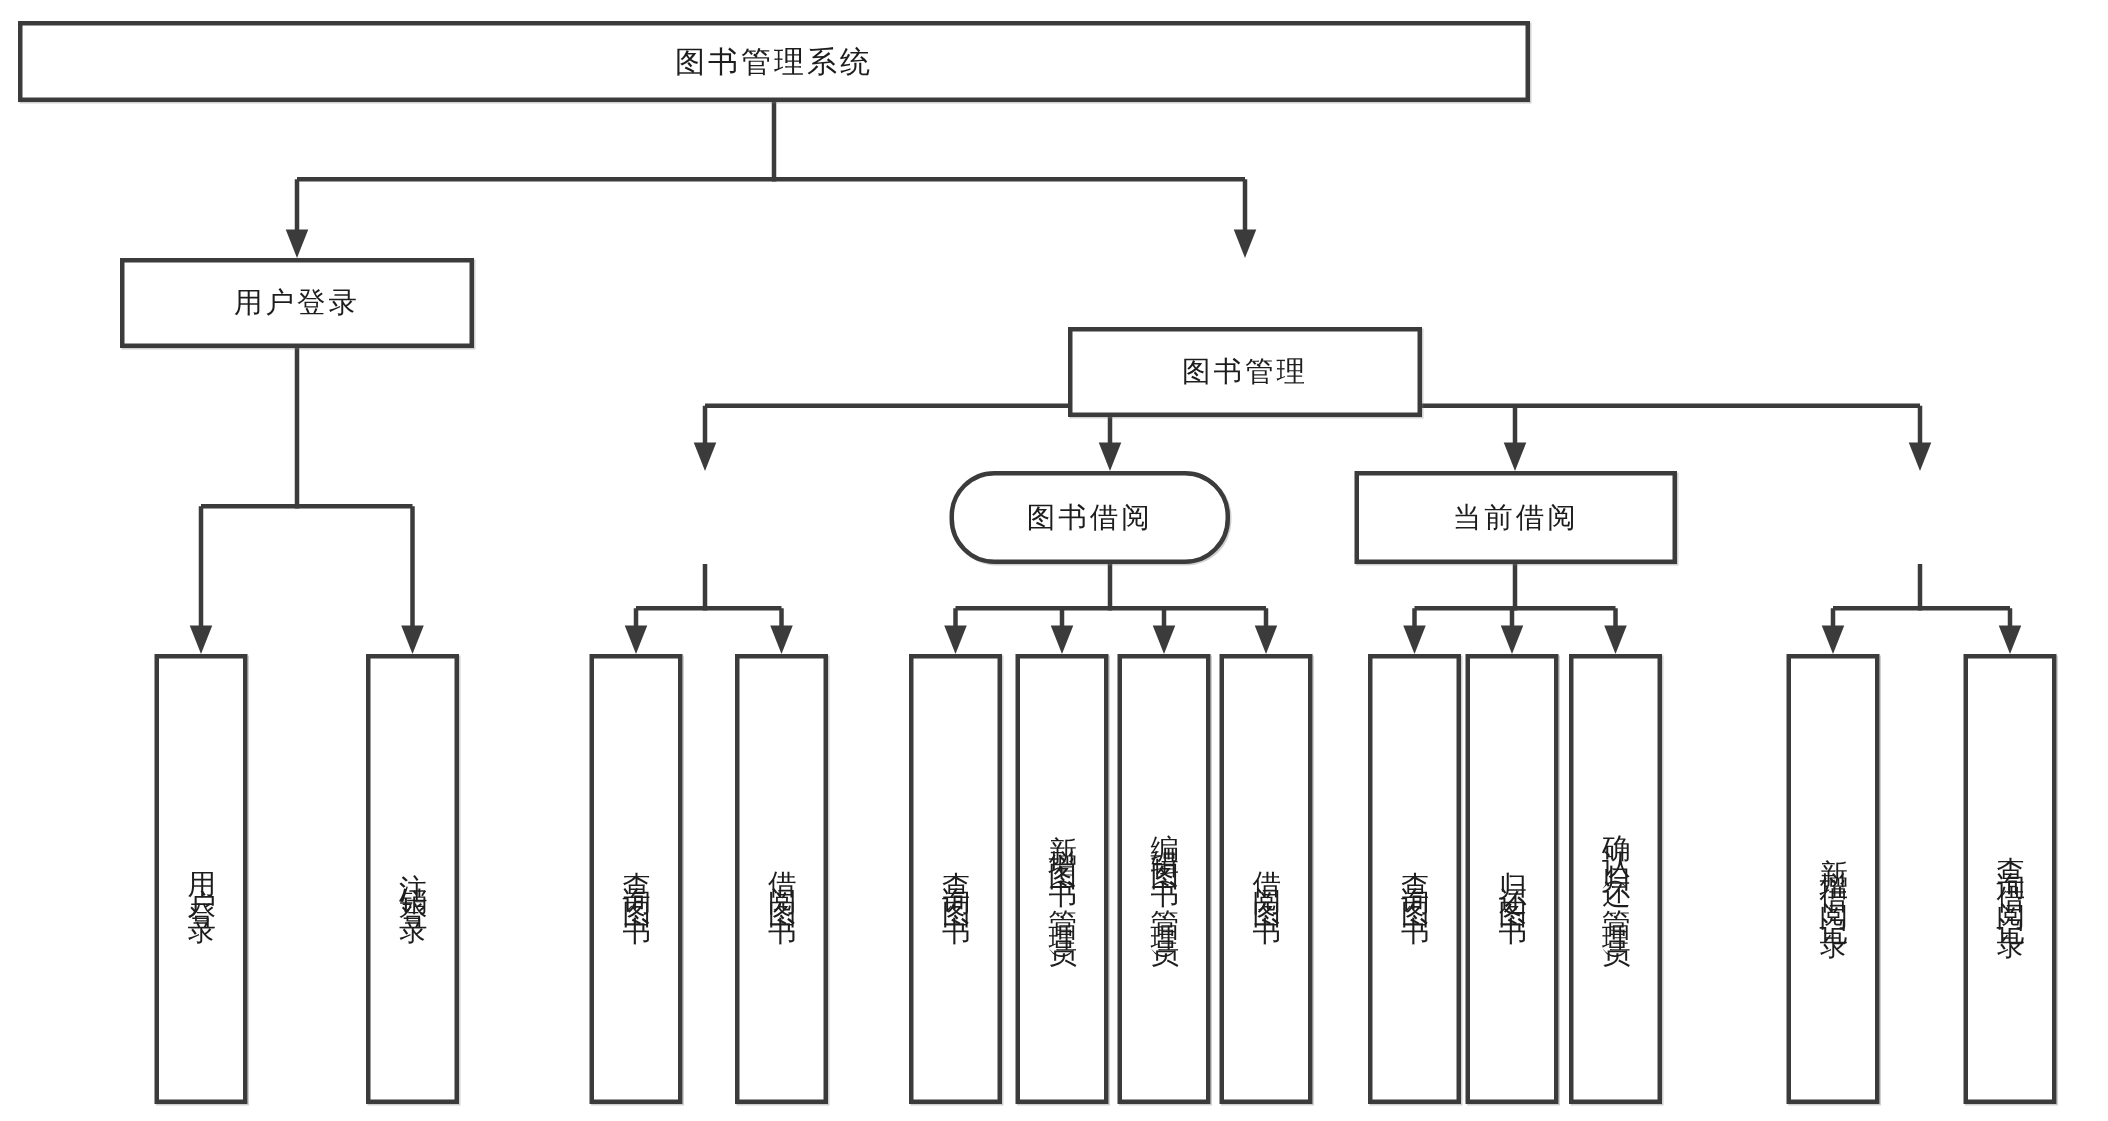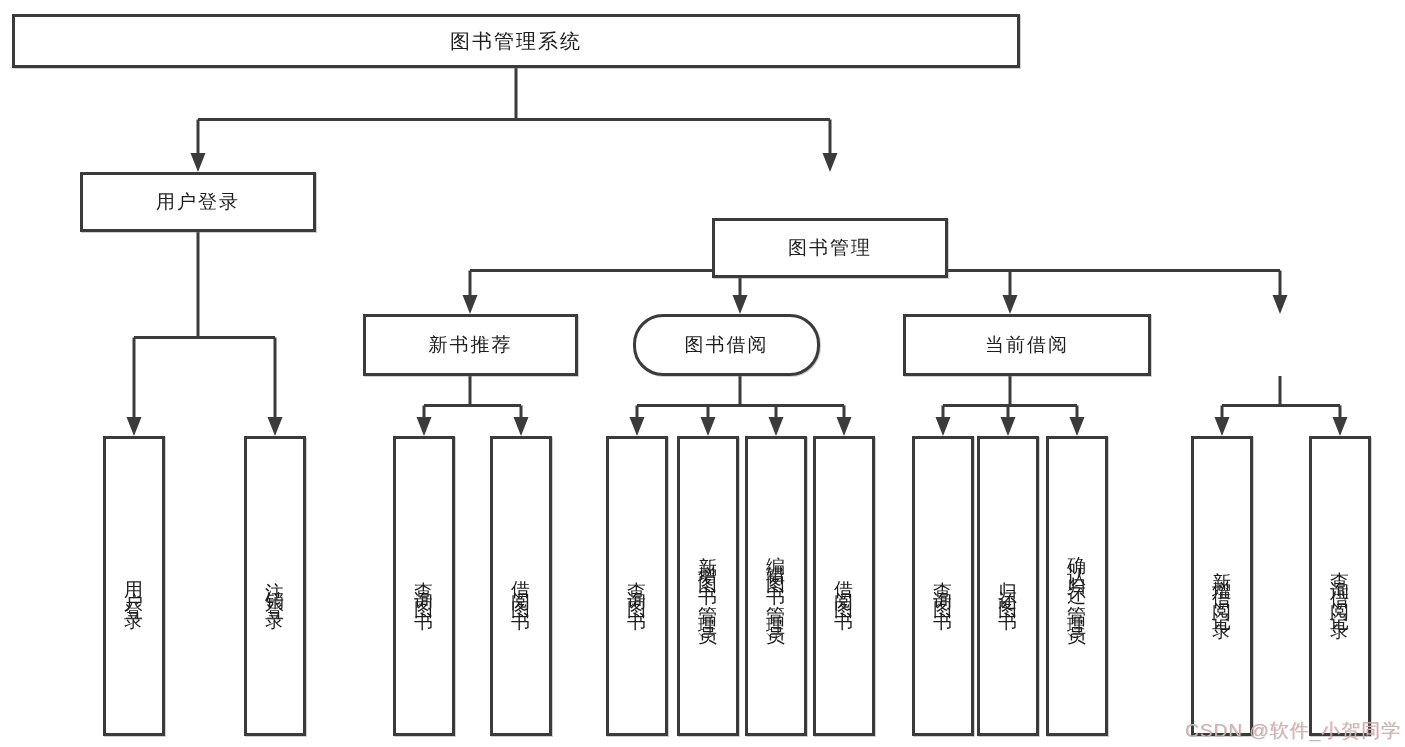--- a/index.html
+++ b/index.html
@@ -127,37 +127,35 @@
       <polygon points="1214.5,417 1229.5,417 1222,436"></polygon>
       <polygon points="1332.5,417 1347.5,417 1340,436"></polygon>
     </g>
   </svg>
 
   <div class="node h root" style="left:12px; top:14px; width:1008px; height:54px;">图书管理系统</div>
 
   <div class="node h" style="left:80px; top:172px; width:236px; height:60px;">用户登录</div>
   <div class="node h" style="left:712px; top:172px; width:236px; height:60px;margin-top:46px;">图书管理</div>
 
-  <div class="node h" style="left:363px; top:314px; width:215px; height:62px;">新书推荐</div>
   <div class="node h" style="left:633px; top:314px; width:187px; height:62px;border-radius:30px;">图书借阅</div>
-  <div class="node h" style="left:903px; top:314px; width:248px; height:62px;">当前借阅</div>
+  <div class="node h" style="left:903px; top:314px; width:215px; height:62px;">当前借阅</div>
 
   <div class="node v" style="left:103px; top:436px; width:62px; height:300px;">用户登录</div>
   <div class="node v" style="left:244px; top:436px; width:62px; height:300px;">注销登录</div>
 
   <div class="node v" style="left:393px; top:436px; width:62px; height:300px;">查询图书</div>
   <div class="node v" style="left:490px; top:436px; width:62px; height:300px;">借阅图书</div>
 
   <div class="node v" style="left:606px; top:436px; width:62px; height:300px;">查询图书</div>
   <div class="node v" style="left:677px; top:436px; width:62px; height:300px;">新增图书（管理员）</div>
   <div class="node v" style="left:745px; top:436px; width:62px; height:300px;">编辑图书（管理员）</div>
   <div class="node v" style="left:813px; top:436px; width:62px; height:300px;">借阅图书</div>
 
   <div class="node v" style="left:912px; top:436px; width:62px; height:300px;">查询图书</div>
   <div class="node v" style="left:977px; top:436px; width:62px; height:300px;">归还图书</div>
   <div class="node v" style="left:1046px; top:436px; width:62px; height:300px;">确认归还（管理员）</div>
 
   <div class="node v" style="left:1191px; top:436px; width:62px; height:300px;">新增借阅记录</div>
   <div class="node v" style="left:1309px; top:436px; width:62px; height:300px;">查询借阅记录</div>
 
-  <div class="watermark">CSDN @软件_小贺同学</div>
 
 </div>
 
 </body></html>

